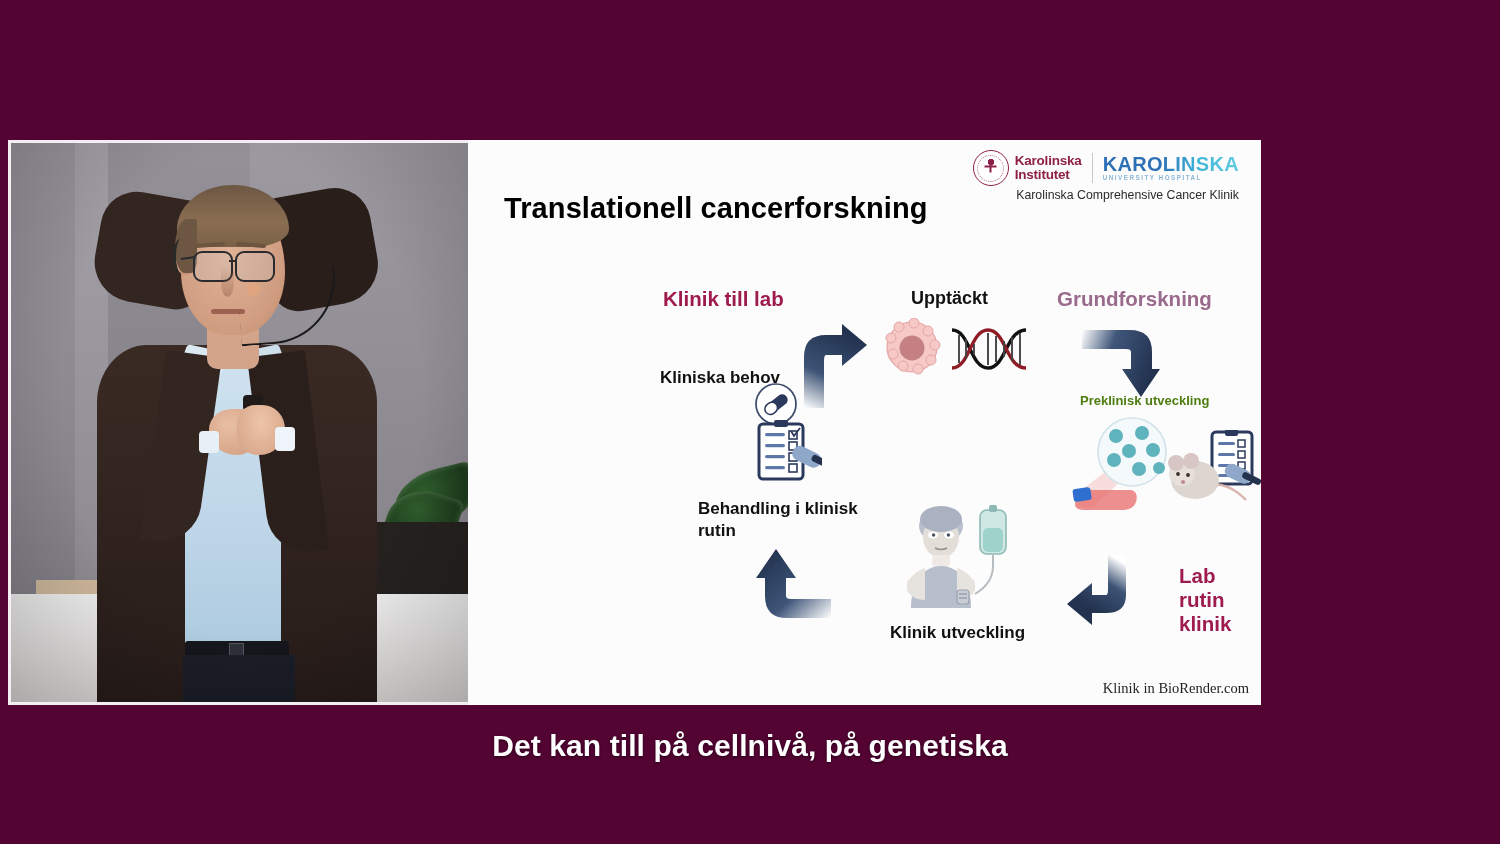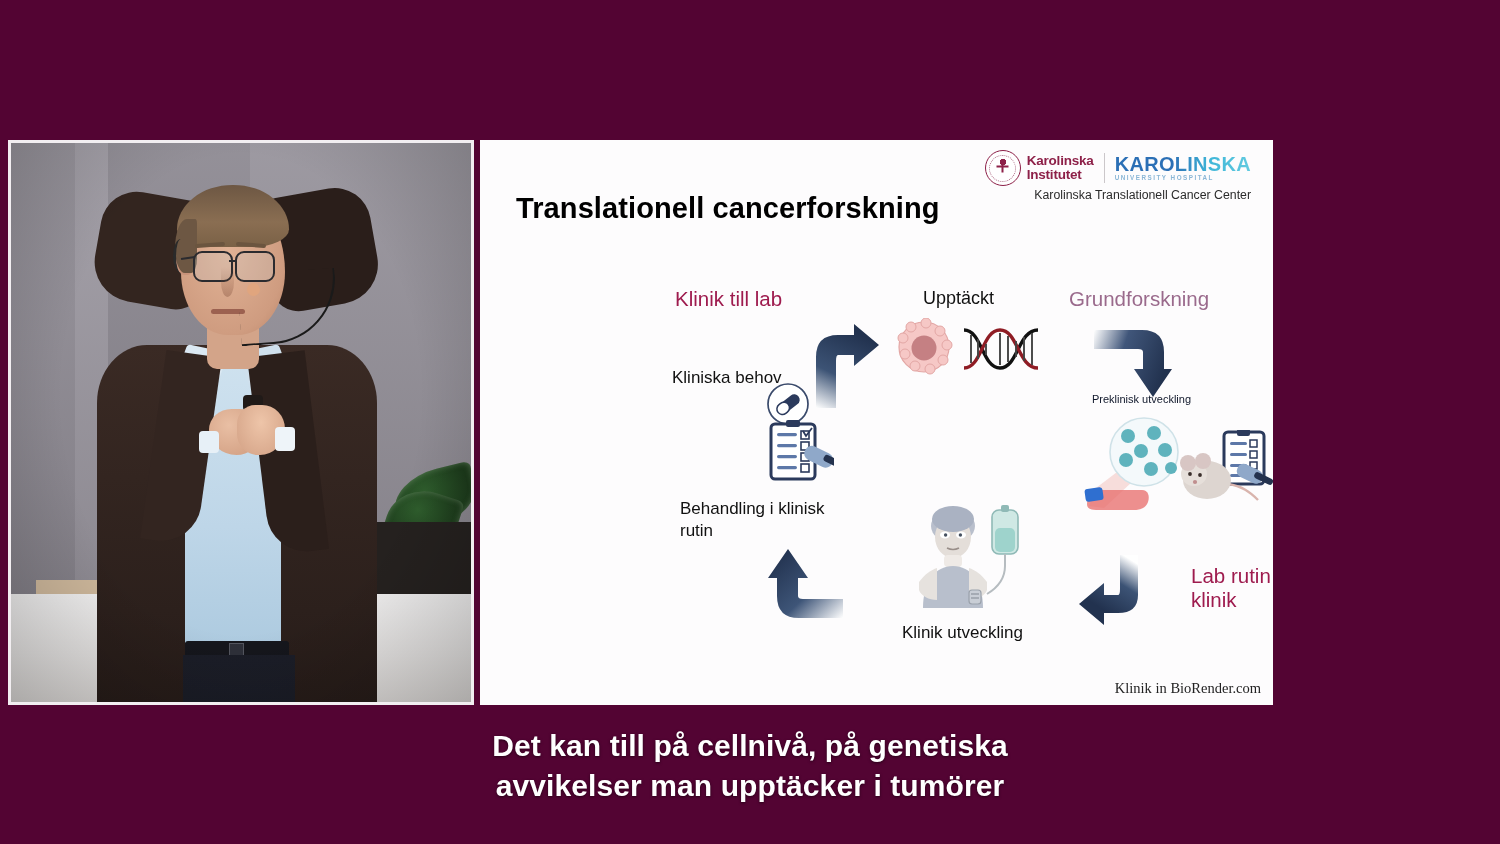--- a/index.html
+++ b/index.html
@@ -214,21 +214,21 @@
   }
   .vignette {
     position:absolute; inset:0;
     background: radial-gradient(ellipse at 50% 45%, rgba(0,0,0,0) 55%, rgba(0,0,0,0.22) 100%);
     pointer-events:none;
   }
 
   
   #slide-panel {
     position: absolute;
-    left: 480px;
+    left: 468px;
     top: 140px;
     width: 793px;
     height: 565px;
     background: #fdfcfd;
     overflow: hidden;
   }
 
   
   .logo-row {
     position:absolute; right: 22px; top: 10px;
@@ -273,26 +273,26 @@
     font-size:12.3px; color:#2b2b2b;
   }
 
   
   .slide-title {
     position:absolute; left:0; right:0; top:52px;
     font-size:29px; font-weight:bold; color:#000000;
     letter-spacing:0.1px;
     margin-left:36px;
   }
-  .lbl { position:absolute; font-weight:normal; }
+  .lbl { position:absolute; font-weight:bold; }
   .lbl-klinik-lab { left:195px; top:147px; font-size:20.5px; color:#9e1b4e; }
   .lbl-upptackt   { left:443px; top:148px; font-size:18px; color:#111; }
   .lbl-grund      { left:589px; top:147px; font-size:20.5px; color:#9a6a8c; }
   .lbl-behov      { left:192px; top:228px; font-size:17px; color:#111; }
-  .lbl-preklin    { left:612px; top:253px; font-size:11px; color:#0f172a; }
+  .lbl-preklin    { left:612px; top:253px; font-size:13px; color:#4d7c0f; }
   .lbl-behandling { left:200px; top:358px; font-size:17px; color:#111; line-height:1.28; }
   .lbl-klinutv    { left:422px; top:483px; font-size:17px; color:#111; }
   .lbl-lab-klinik { left:711px; top:424px; font-size:20.5px; color:#9e1b4e; }
 
   .biorender {
     position:absolute; right:12px; bottom:8px;
     font-family:"Liberation Serif", serif; font-size:14.5px; color:#222;
   }
 
   
@@ -396,30 +396,30 @@
           <div>Karolinska</div>
           <div>Institutet</div>
         </div>
       </div>
       <div class="logo-sep"></div>
       <div class="kuh-logo">
         <div class="kuh-top">KAROLINSKA</div>
         <div class="kuh-sub">UNIVERSITY HOSPITAL</div>
       </div>
     </div>
-    <div class="cccc">Karolinska Translationell Cancer Center</div>
+    <div class="cccc">Karolinska Comprehensive Cancer Klinik</div>
 
     <div class="slide-title">Translationell cancerforskning</div>
 
     <div class="lbl lbl-klinik-lab">Klinik till lab</div>
     <div class="lbl lbl-upptackt">Upptäckt</div>
     <div class="lbl lbl-grund">Grundforskning</div>
     <div class="lbl lbl-behov">Kliniska behov</div>
     <div class="lbl lbl-preklin">Preklinisk utveckling</div>
-    <div class="lbl lbl-behandling" style="width:180px;">Behandling i klinisk rutin</div>
+    <div class="lbl lbl-behandling" style="width:180px;margin-left:30px;">Behandling i klinisk rutin</div>
     <div class="lbl lbl-klinutv">Klinik utveckling</div>
     <div class="lbl lbl-lab-klinik">Lab rutin klinik</div>
 
     <div class="icon-abs ic-arrow-tr">
       <svg width="70" height="85" viewBox="0 0 70 85">
         <defs>
           <linearGradient id="gTR" x1="0" y1="1" x2="0.35" y2="0">
             <stop offset="0" stop-color="#ffffff"></stop>
             <stop offset="0.45" stop-color="#3c5375"></stop>
             <stop offset="1" stop-color="#22324f"></stop>
@@ -603,16 +603,15 @@
         </defs>
         <path d="M60,0 L60,40 Q60,58 40,58 L26,58 L26,70 L1,49 L26,28 L26,40 L40,40 Q42,40 42,34 L42,0 Z" fill="url(#gBL)"></path>
       </svg>
     </div>
 
     <div class="biorender">Klinik in  BioRender.com</div>
   </div>
 
   <div id="subtitle">
     <div>Det kan till på cellnivå, på genetiska</div>
-    <div>avvikelser man upptäcker i tumörer</div>
   </div>
 
 </div>
 
 </body></html>

